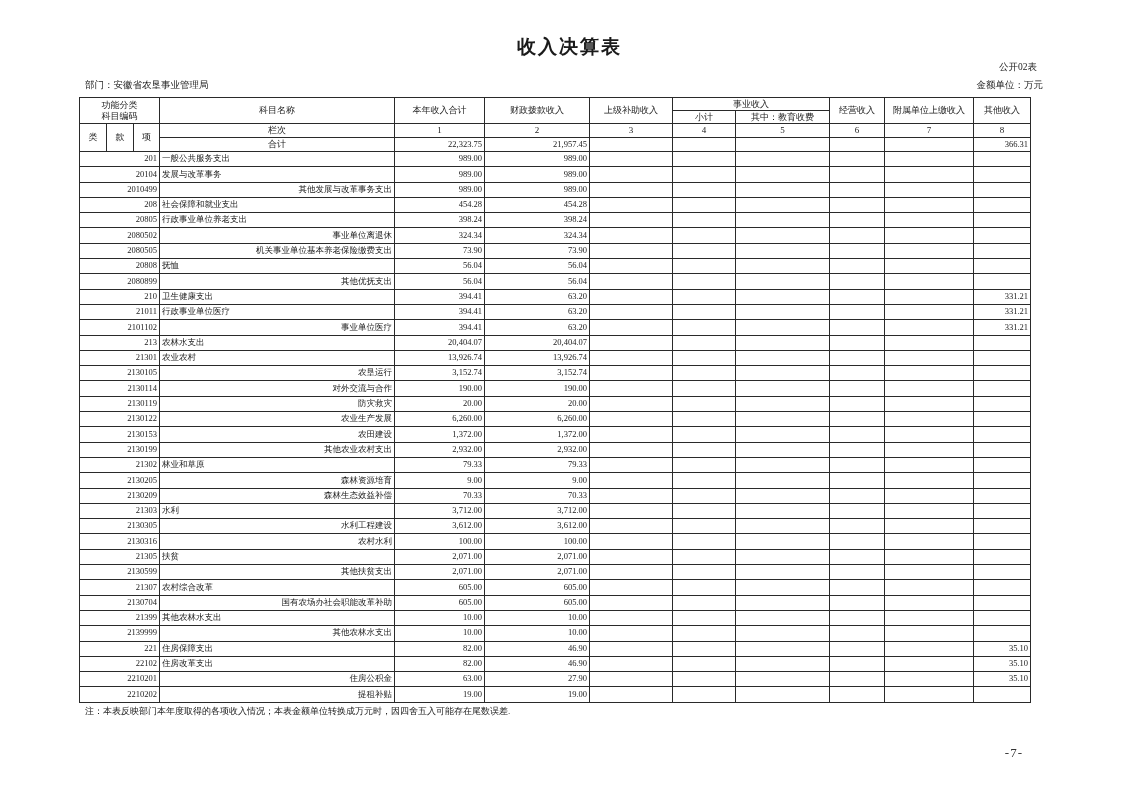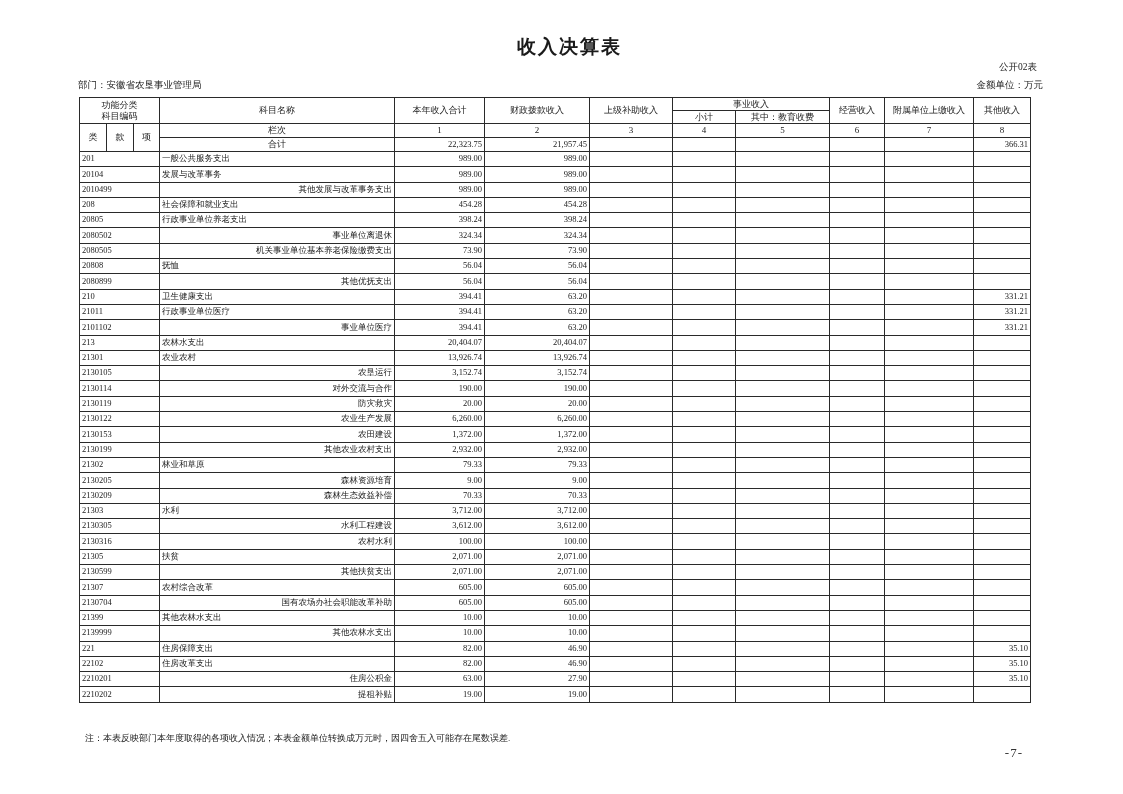--- a/index.html
+++ b/index.html
@@ -10,21 +10,21 @@
   }
   .page-title{
     position:absolute;left:0;top:34px;width:1123px;
     text-align:center;font-family:"Liberation Sans","DejaVu Sans",sans-serif;
     font-weight:bold;font-size:19px;letter-spacing:2px;color:#1a1a1a;padding-left:8px;
   }
   .form-code{
     position:absolute;right:86px;top:61px;font-size:9.5px;color:#1a1a1a;
   }
   .dept-line{
-    position:absolute;left:78px;top:79px;font-size:9.5px;color:#1a1a1a;
+    position:absolute;left:85px;top:79px;font-size:9.5px;color:#1a1a1a;
   }
   .unit-line{
     position:absolute;right:80px;top:79px;font-size:9.5px;color:#1a1a1a;
   }
   table.income{
     position:absolute;left:79px;top:97px;width:952px;
     border-collapse:collapse;table-layout:fixed;
     font-size:8.5px;color:#1a1a1a;
   }
   table.income th, table.income td{
@@ -33,26 +33,26 @@
     overflow:hidden;white-space:nowrap;
     font-weight:normal;
     line-height:1.15;
   }
   table.income thead th{text-align:center;vertical-align:middle;font-size:9px;}
   tr.hrow-a{height:13px;}
   tr.hrow-b{height:13px;}
   tr.hrow-c{height:14px;}
   tr.hrow-d{height:14px;}
   tbody tr{height:15.3px;}
-  td.code{text-align:left;padding-left:2px;}
+  td.code{text-align:right;padding-left:2px;}
   td.name{text-align:left;padding-left:3px;}
   td.name.indent{padding-left:18px;text-align:right;}
   td.num{text-align:right;padding-right:3px;}
   .note-line{
-    position:absolute;left:85px;top:705px;font-size:9px;color:#1a1a1a;margin-top:27px;
+    position:absolute;left:85px;top:705px;font-size:9px;color:#1a1a1a;
   }
   .page-number{
     position:absolute;right:100px;top:745px;font-size:13px;color:#333;
     font-family:"Liberation Serif","DejaVu Serif",serif;letter-spacing:1px;
   }
 </style>
 </head>
 <body>
 
 <div class="page-title">收入决算表</div>

